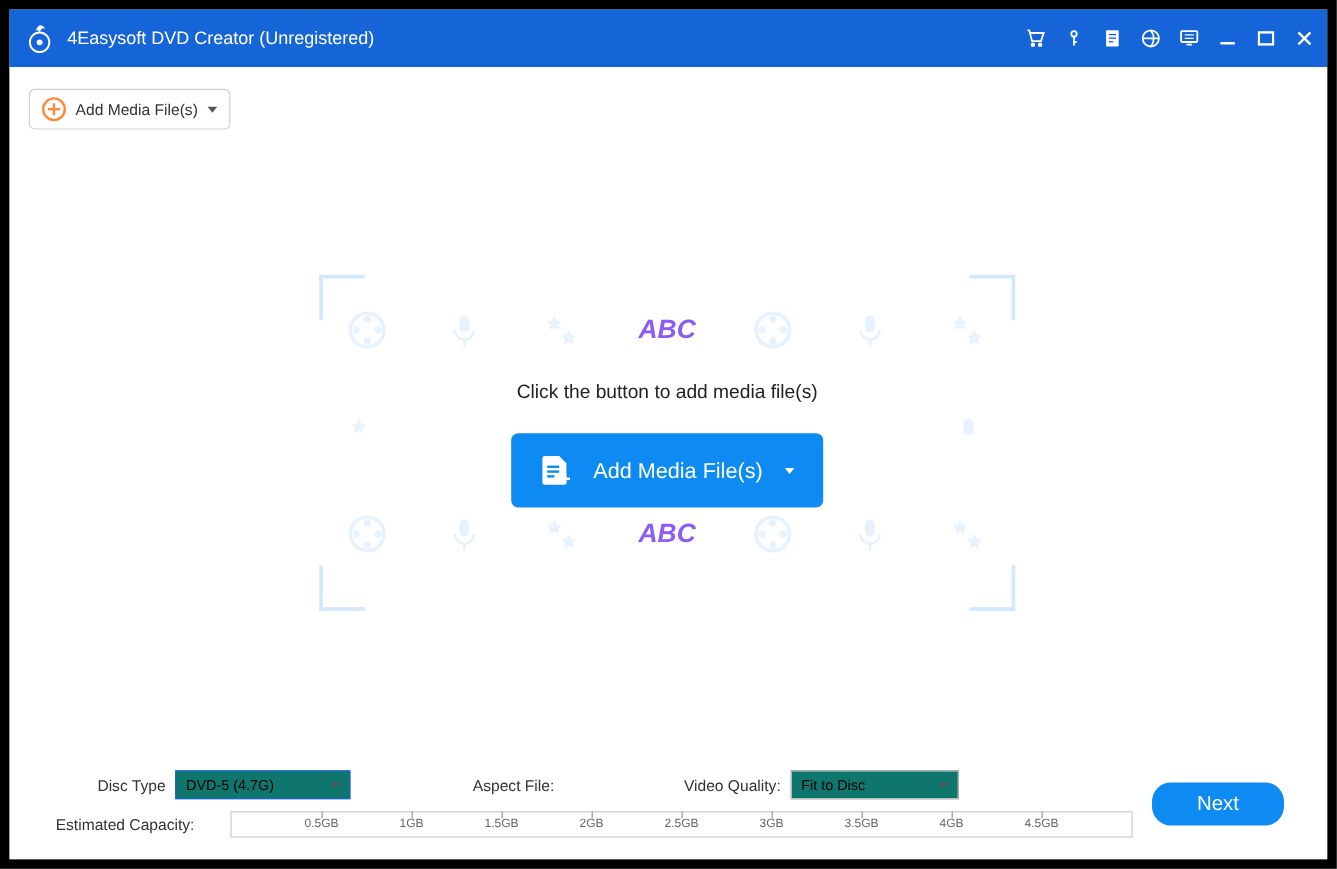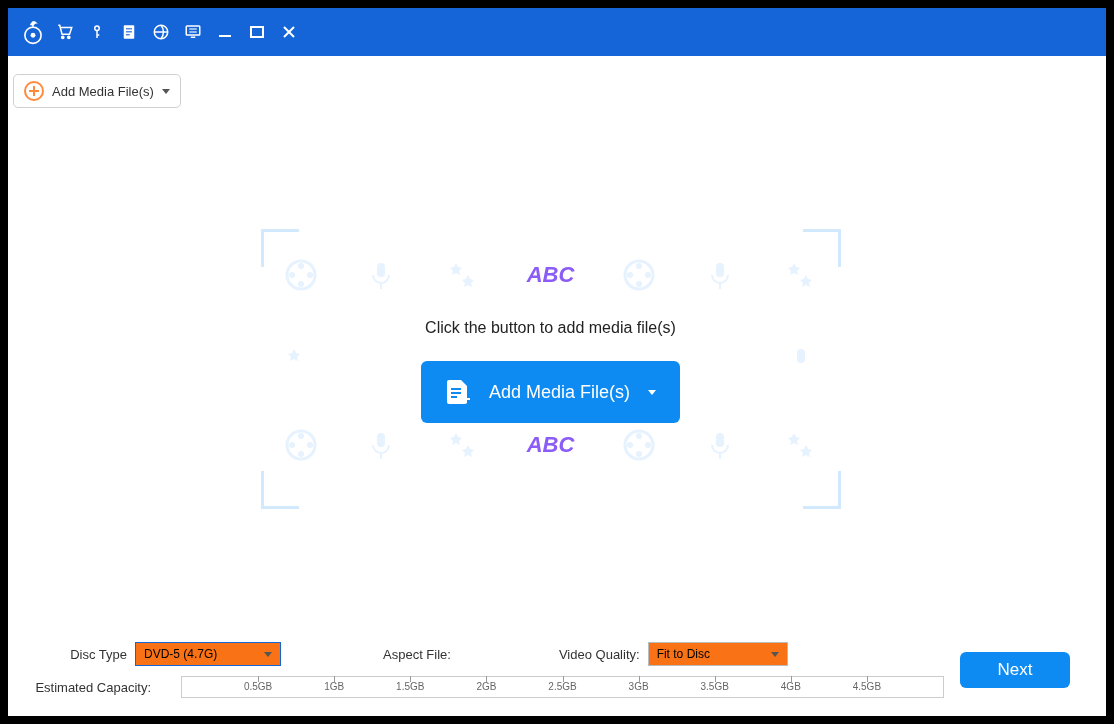--- a/index.html
+++ b/index.html
@@ -7,21 +7,21 @@
 .window { width: 100%; height: 100%; background: #fff; display: flex; flex-direction: column; }
 .titlebar { height: 48px; background: #1565d8; display: flex; align-items: center; padding: 0 12px; color: #fff; }
 .logo { width: 26px; height: 26px; margin-right: 10px; position: relative; }
 .logo svg { width: 100%; height: 100%; }
 .title { font-size: 15px; flex: 1; }
 .tb-icons { display: flex; gap: 14px; align-items: center; }
 .tb-icon { width: 18px; height: 18px; cursor: pointer; display: flex; align-items: center; justify-content: center; color: #fff; }
 .tb-icon svg { width: 100%; height: 100%; }
 .win-controls { display: flex; gap: 18px; margin-left: 16px; align-items: center; }
 .win-btn { width: 14px; height: 14px; cursor: pointer; display: flex; align-items: center; justify-content: center; }
-.content { flex: 1; background: #fff; position: relative; padding: 18px 18px 0 5px; display: flex; flex-direction: column; }
+.content { flex: 1; background: #fff; position: relative; padding: 18px 18px 0 16px; display: flex; flex-direction: column; }
 .top-actions { display: flex; }
 .add-btn-small { height: 34px; border: 1px solid #d0d0d0; border-radius: 5px; background: #fff; display: flex; align-items: center; padding: 0 10px; cursor: pointer; gap: 8px; font-size: 13px; color: #333; }
 .plus-circle { width: 20px; height: 20px; border: 2px solid #ff8a3d; border-radius: 50%; position: relative; }
 .plus-circle::before, .plus-circle::after { content: ''; position: absolute; background: #ff8a3d; }
 .plus-circle::before { width: 10px; height: 2px; top: 7px; left: 3px; }
 .plus-circle::after { width: 2px; height: 10px; top: 3px; left: 7px; }
 .caret { width: 0; height: 0; border-left: 4px solid transparent; border-right: 4px solid transparent; border-top: 5px solid #555; }
 .caret-white { border-top-color: #fff; }
 .drop-zone { flex: 1; display: flex; align-items: center; justify-content: center; position: relative; }
 .drop-box { width: 580px; height: 280px; position: relative; display: flex; flex-direction: column; align-items: center; justify-content: center; }
@@ -38,48 +38,49 @@
 .bg-text { font-style: italic; font-size: 22px; }
 .instruction { font-size: 16px; color: #222; margin-bottom: 20px; z-index: 2; background: rgba(255,255,255,0.8); padding: 4px 8px; text-align: right; }
 .add-btn-big { background: #0d8bf2; color: #fff; border: none; border-radius: 6px; height: 62px; padding: 0 24px; display: flex; align-items: center; gap: 18px; font-size: 18px; cursor: pointer; z-index: 2; }
 .file-icon { width: 26px; height: 28px; }
 .bottom-bar { padding: 12px 18px 18px 18px; }
 .options-row { display: flex; align-items: center; gap: 8px; margin-bottom: 10px; }
 .opt-label { font-size: 13px; color: #333; text-align: right; }
 .opt-label.l1 { width: 96px; }
 .opt-label.l2 { margin-left: 94px; }
 .opt-label.l3 { margin-left: 100px; }
-.select { height: 24px; border: 1px solid #1565d8; background: #f97316; display: flex; align-items: center; padding: 0 8px; font-size: 12px; cursor: pointer; justify-content: space-between; }
+.select { height: 24px; border: 1px solid #1565d8; background: #0f766e; display: flex; align-items: center; padding: 0 8px; font-size: 12px; cursor: pointer; justify-content: space-between; }
 .select.plain { border-color: #bbb; }
 .select .caret { border-top-color: #555; }
 .sel1 { width: 146px; }
 .sel2 { width: 168px; }
 .sel3 { width: 140px; }
 .capacity-row { display: flex; align-items: center; gap: 8px; }
 .cap-label { font-size: 13px; color: #333; width: 120px; text-align: right; }
 .ruler-wrap { flex: 1; position: relative; height: 22px; border: 1px solid #ccc; margin-left: 22px; }
 .tick { position: absolute; top: -1px; height: 6px; border-left: 1px solid #999; }
 .tick-label { position: absolute; top: 4px; font-size: 10px; color: #666; transform: translateX(-50%); }
-.next-btn { width: 110px; height: 36px; background: #0d8bf2; color: #fff; border: none; border-radius: 6px; font-size: 17px; cursor: pointer; margin-left: 16px; align-self: center; }
+.next-btn { width: 110px; height: 36px; background: #0d8bf2; color: #fff; border: none; border-radius: 16px; font-size: 17px; cursor: pointer; margin-left: 16px; align-self: center; }
 .bottom-wrap { display: flex; align-items: flex-end; }
 .bottom-left { flex: 1; }
 </style>
 </head>
 <body>
 
 <div class="window">
 
   <div class="titlebar">
     <div class="logo">
       <svg viewBox="0 0 32 32">
           <circle cx="16" cy="20" r="10" fill="none" stroke="#fff" stroke-width="2"></circle>
           <circle cx="16" cy="20" r="3" fill="#fff"></circle>
           <path d="M12 8 Q16 -2 22 6 Q18 4 16 10 Q14 6 12 8" fill="#fff"></path>
         </svg>
     </div>
+    <div class="title">4Easysoft DVD Creator (Unregistered)</div>
     <div class="tb-icons">
       <div class="tb-icon">
           <svg viewBox="0 0 24 24" fill="none" stroke="#fff" stroke-width="2">
             <path d="M3 3h2l3 12h10l3-9H6"></path>
             <circle cx="9" cy="19" r="1.5" fill="#fff"></circle>
             <circle cx="17" cy="19" r="1.5" fill="#fff"></circle>
           </svg>
         </div>
       <div class="tb-icon">
           <svg viewBox="0 0 24 24" fill="none" stroke="#fff" stroke-width="2">

